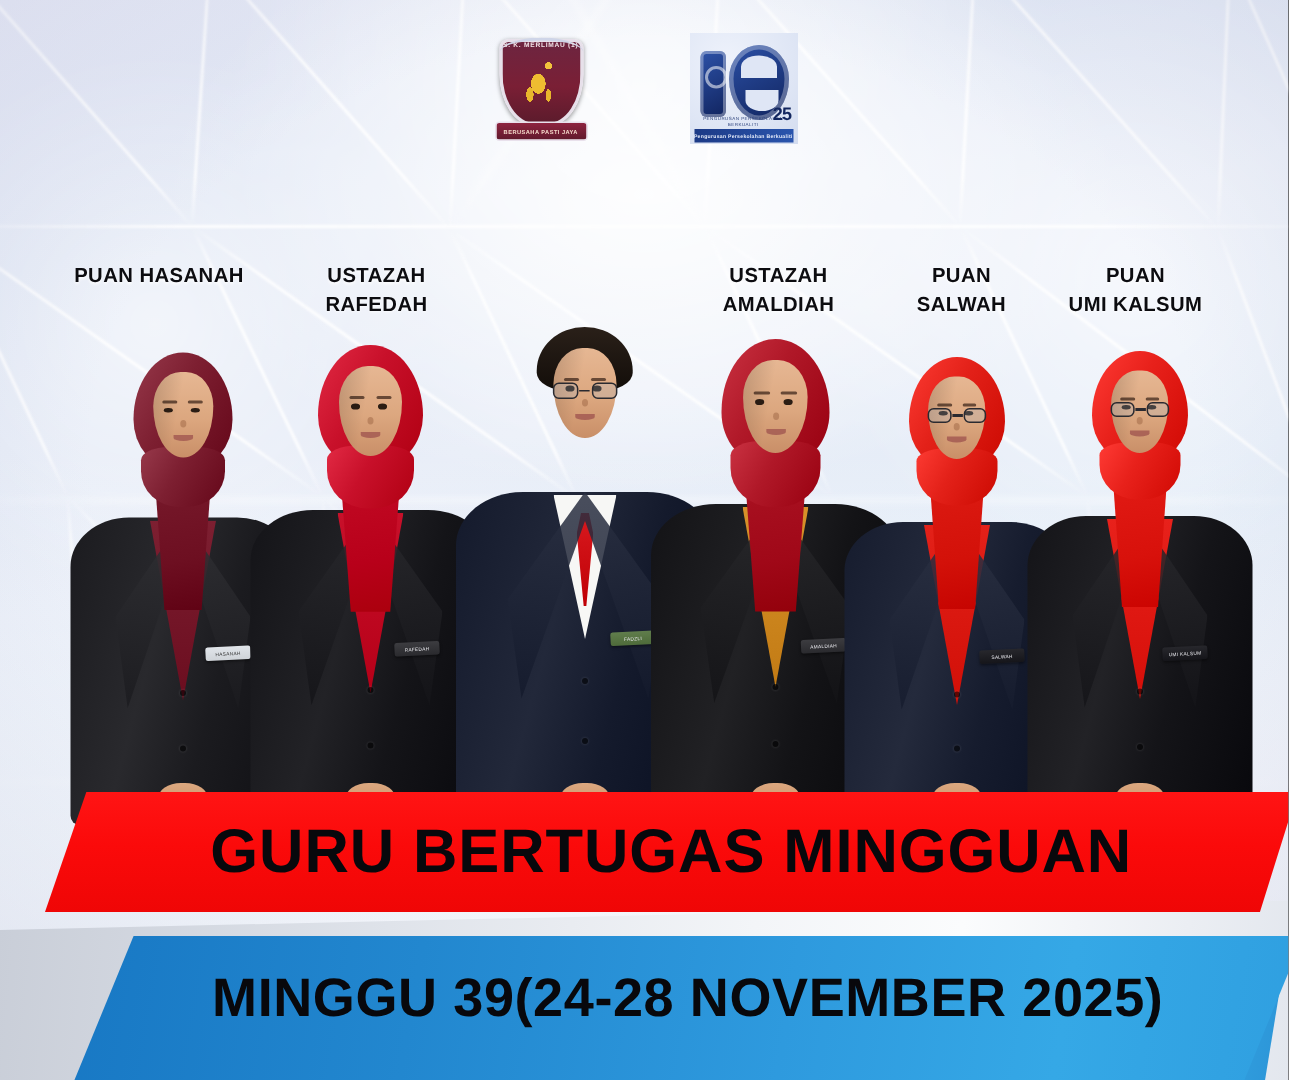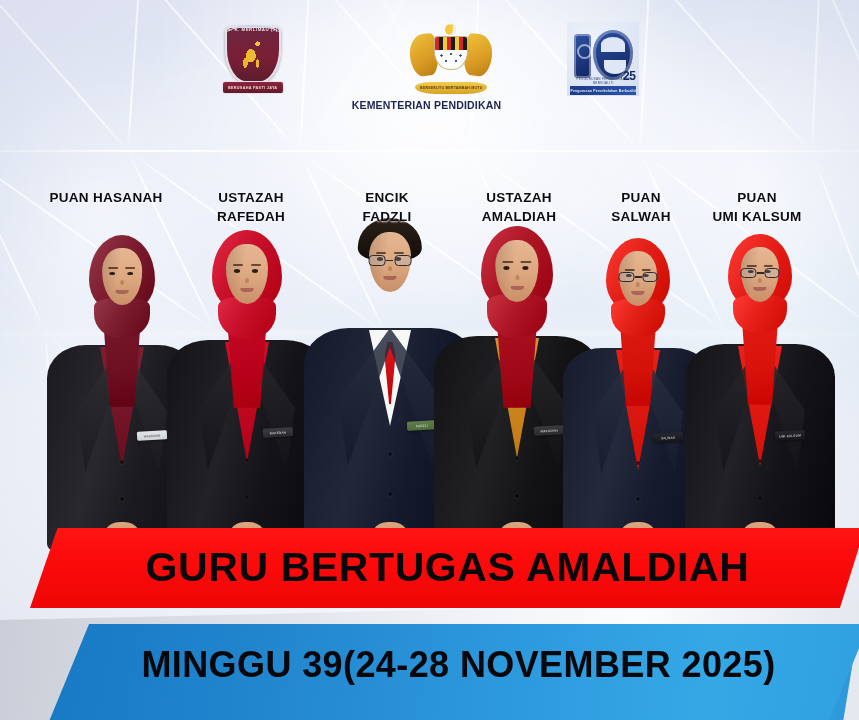--- a/index.html
+++ b/index.html
@@ -107,21 +107,21 @@
     border-radius:0 0 50% 50%;background:#dfe6f5;}
   .is25 .num{position:absolute;right:4px;bottom:13px;font-size:12px;font-weight:bold;
     color:#12265f;letter-spacing:-.5px;z-index:3;}
   .is25 .band{position:absolute;left:3px;bottom:1px;width:66px;height:9px;
     background:linear-gradient(90deg,#1c3a86,#2a55ad);display:flex;align-items:center;justify-content:center;}
   .is25 .band span{font-size:3.4px;color:#e8eefb;letter-spacing:.2px;font-weight:bold;}
   .is25 .arc{position:absolute;left:3px;bottom:11px;width:66px;height:8px;text-align:center;
     font-size:3px;color:#2a3f7a;letter-spacing:.3px;}
 
   
-  .names{position:absolute;top:188px;left:0;width:100%;height:60px;z-index:7;}
+  .names{position:absolute;top:174px;left:0;width:100%;height:60px;z-index:7;}
   .nm{position:absolute;text-align:center;font-weight:bold;color:#0c0c10;
     font-size:13.5px;line-height:19px;letter-spacing:.3px;
     text-shadow:0 1px 2px rgba(255,255,255,.9);white-space:pre-line;}
 
   
   .people{position:absolute;left:0;top:0;width:859px;height:720px;z-index:4;}
   .person{position:absolute;bottom:175px;}
   .head{position:absolute;left:50%;transform:translateX(-50%);}
   .hijab{position:absolute;left:50%;transform:translateX(-50%);top:0;
     border-radius:50% 50% 42% 42%/58% 58% 42% 42%;}
@@ -236,58 +236,40 @@
         <div class="shield"></div>
         <div class="arc"></div>
         <div class="txt-top">S. K. MERLIMAU (1)</div>
         <div class="lion"></div>
         <div class="ribbon">
           <span>BERUSAHA PASTI JAYA</span>
         </div>
       </div>
     </div>
 
-    <div class="logo-box">
-      <div class="jata">
-        <div class="moon"></div>
-        <div class="star"></div>
-        <div class="tiger l"></div>
-        <div class="tiger r"></div>
-        <div class="shield">
-          <div class="bars"></div>
-          <div class="dots"></div>
-        </div>
-        <div class="scroll">
-          <span>BERSEKUTU BERTAMBAH MUTU</span>
-        </div>
-      </div>
-      <div class="kem-label">KEMENTERIAN PENDIDIKAN</div>
-    </div>
 
     <div class="logo-box">
       <div class="is25">
         <div class="plate"></div>
         <div class="i"></div>
         <div class="s"></div>
         <div class="num">25</div>
         <div class="arc">PENGURUSAN PERSEKOLAHAN BERKUALITI</div>
         <div class="band">
           <span>Pengurusan Persekolahan Berkualiti</span>
         </div>
       </div>
     </div>
 
   </div>
 
   <div class="names" id="names">
       <div class="nm" style="left: 16px; width: 180px;">PUAN HASANAH</div>
       <div class="nm" style="left: 161px; width: 180px;">USTAZAH
 RAFEDAH</div>
-      <div class="nm" style="left: 297px; width: 180px;">ENCIK
-FADZLI</div>
       <div class="nm" style="left: 429px; width: 180px;">USTAZAH
 AMALDIAH</div>
       <div class="nm" style="left: 551px; width: 180px;">PUAN
 SALWAH</div>
       <div class="nm" style="left: 667px; width: 180px;">PUAN
 UMI KALSUM</div>
     </div>
 
   <div class="people" id="people">
       <div class="person" style="left: 47px; width: 150px; height: 315px; bottom: 170px;">
@@ -455,20 +437,20 @@
           <div style="position: absolute; left: 50%; transform: translateX(-50%); top: 51.2px; width: 60.16px; height: 119.48px; background: linear-gradient(170deg, rgb(232, 33, 27) 0%, rgb(216, 17, 11) 70%, rgb(202, 3, 0) 100%); clip-path: polygon(16% 0px, 84% 0px, 70% 100%, 30% 100%); z-index: -1;"></div>
         </div>
       </div>
     </div>
 
   <div class="banner-wrap">
     <div class="silver"></div>
     <div class="red-strip-r"></div>
     <div class="blue-strip-r"></div>
     <div class="red">
-      <span class="red-txt">GURU BERTUGAS AMALDIAH</span>
+      <span class="red-txt">GURU BERTUGAS MINGGUAN</span>
     </div>
     <div class="blue">
       <span class="blue-txt">MINGGU 39(24-28 NOVEMBER 2025)</span>
     </div>
   </div>
 
 </div>
 
 </body></html>

